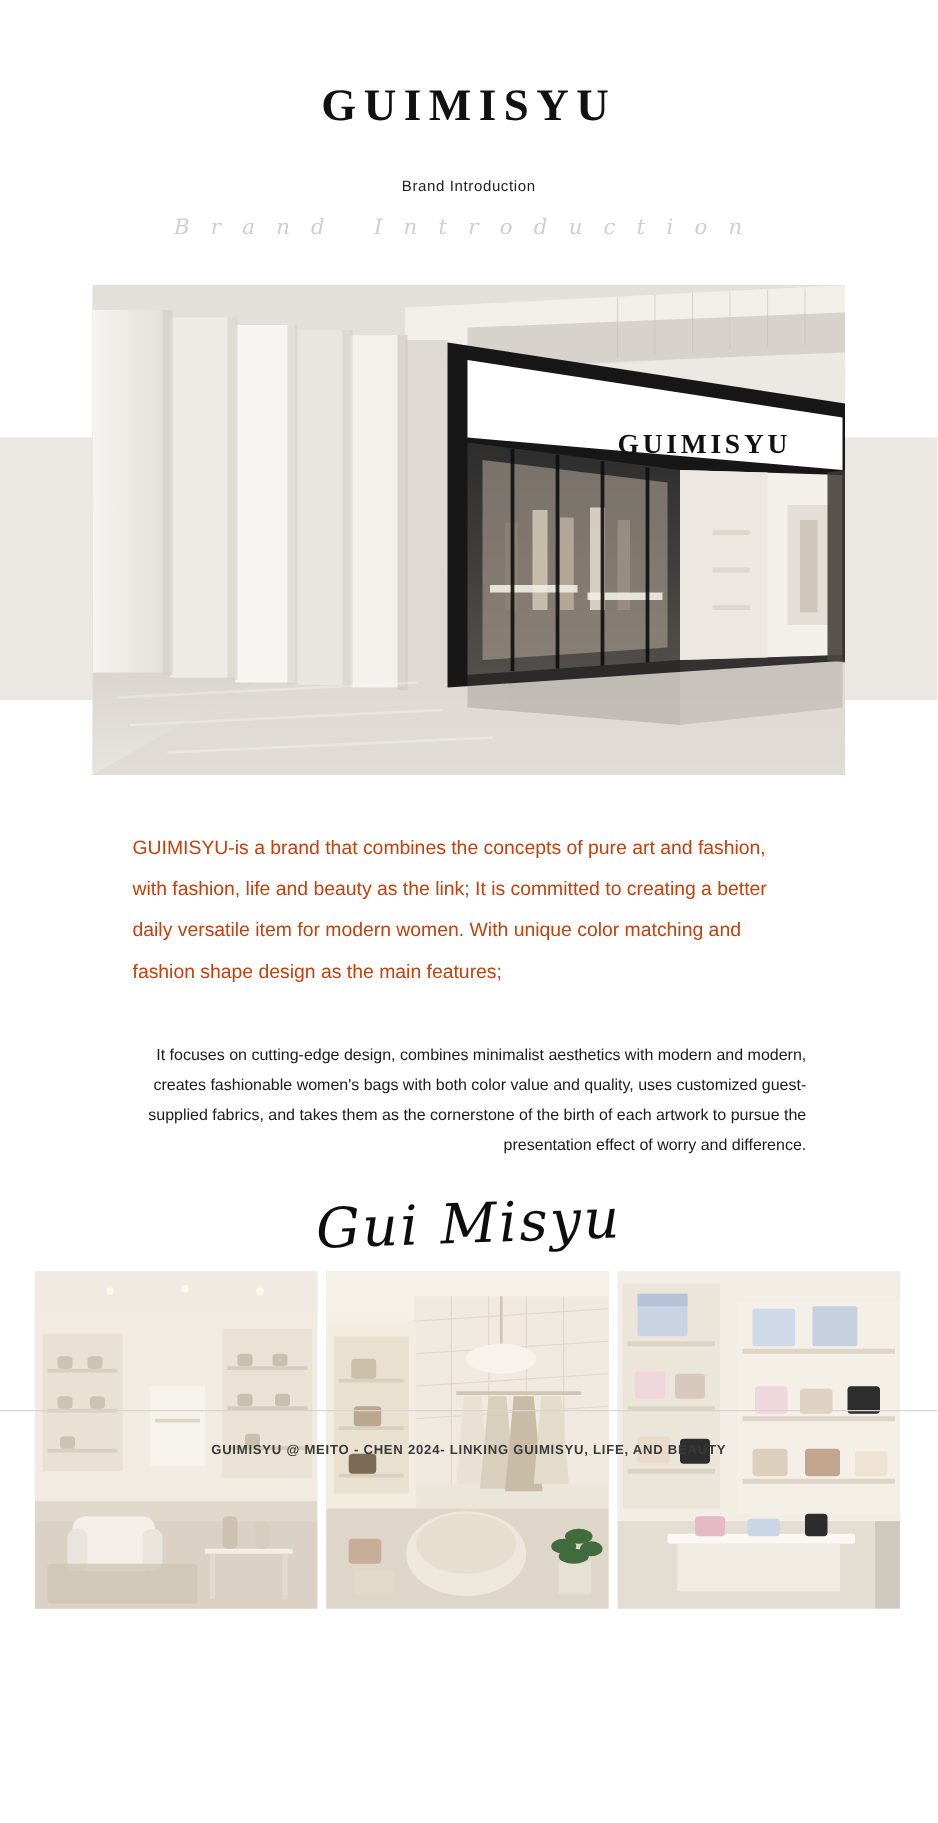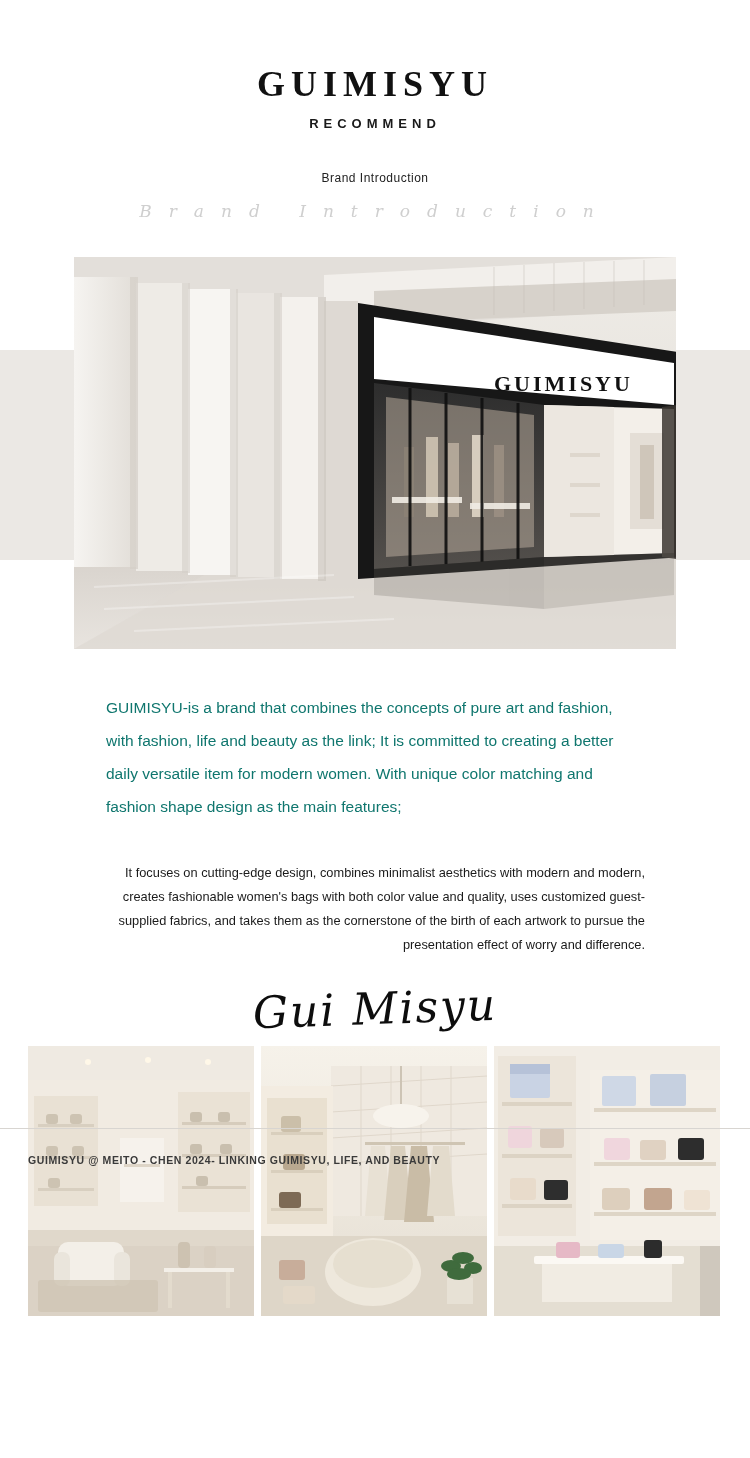--- a/index.html
+++ b/index.html
@@ -79,21 +79,21 @@
     overflow: hidden;
   }
   .hero svg { display: block; }
 
   
   .copy-main {
     margin: 42px auto 0 auto;
     width: 538px;
     font-size: 15.5px;
     line-height: 33px;
-    color: #0f766e;
+    color: #c2410c;
   }
   .copy-sub {
     margin: 38px auto 0 auto;
     width: 540px;
     font-size: 12.8px;
     line-height: 24px;
     color: #1a1a1a;
     text-align: right;
   }
 
@@ -127,38 +127,37 @@
   
   .footer {
     position: absolute;
     left: 0;
     bottom: 0;
     width: 750px;
     height: 62px;
     border-top: 1px solid #d8d5d1;
     display: flex;
     align-items: center;
-    justify-content: flex-start;
+    justify-content: center;
     padding: 0 28px;
   }
   .footer-left, .footer-right {
     font-size: 10.5px;
     letter-spacing: 0.6px;
     font-weight: bold;
     color: #3a3a3a;
   }
 </style>
 </head>
 <body>
 
 <div class="page">
 
   <div class="brand-wrap">
     <div class="brand-title">GUIMISYU</div>
-    <div class="brand-sub">RECOMMEND</div>
   </div>
 
   <div class="section-label">Brand Introduction</div>
   <div class="script-label">Brand Introduction</div>
 
   <div class="grey-band"></div>
 
   <div class="hero">
     <svg width="602" height="392" viewBox="0 0 602 392" xmlns="http://www.w3.org/2000/svg">
       <defs>

